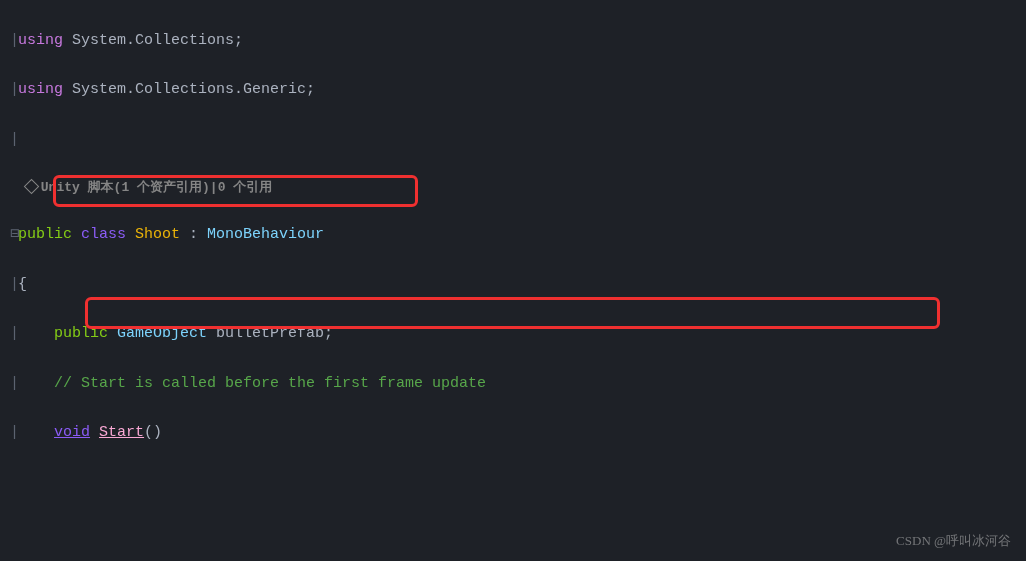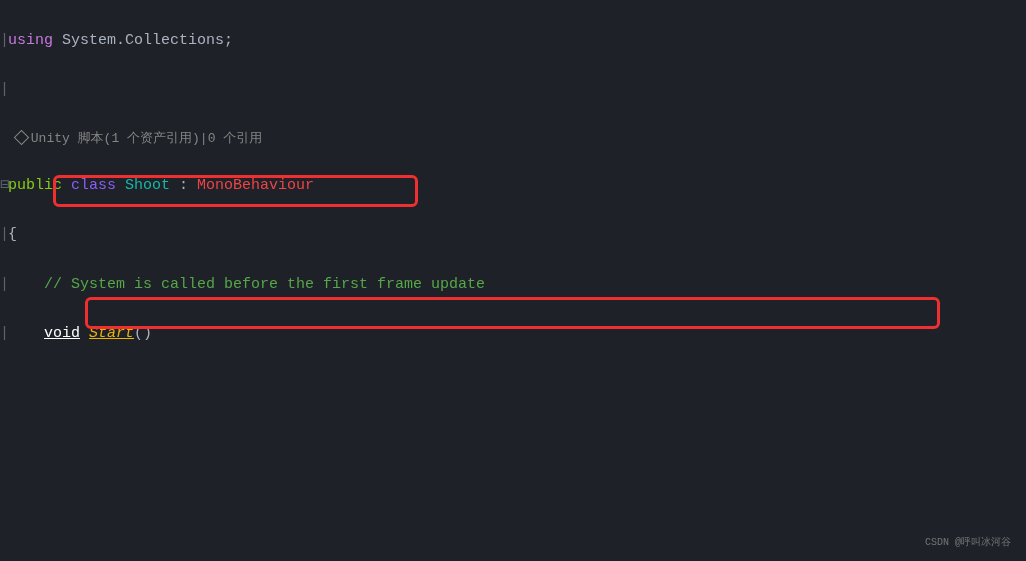--- a/index.html
+++ b/index.html
@@ -12,52 +12,54 @@
       width: 1026px;
       height: 561px;
       overflow: hidden;
       position: relative;
     }
     .editor {
       padding: 4px 0;
       white-space: pre;
     }
     .line {
+      padding-left: 10px;
       position: relative;
     }
     .gutter {
       display: inline-block;
       width: 8px;
       color: #5c6370;
       user-select: none;
     }
     .kw-using { color: #c678dd; }
     .kw-public { color: #84cc16; }
     .kw-class { color: #8b5cf6; }
-    .kw-void { color: #ffffff; text-decoration: underline; }
-    .type { color: #ef4444; }
-    .class-name { color: #14b8a6; }
+    .kw-void { color: #8b5cf6; text-decoration: underline; }
+    .type { color: #7dd3fc; }
+    .class-name { color: #eab308; }
     .punct { color: #abb2bf; }
     .comment { color: #57a64a; }
     .codelens {
       color: #858585;
       font-size: 13px;
+      font-weight: bold;
     }
     .codelens-icon {
       display: inline-block;
       width: 11px;
       height: 11px;
       border: 1px solid #858585;
       transform: rotate(45deg);
       margin-right: 4px;
       vertical-align: middle;
       position: relative;
       top: -1px;
     }
-    .func-name { color: #eab308; font-style: italic; }
+    .func-name { color: #f9a8d4; }
     .red-box {
       position: absolute;
       border: 3px solid #f03030;
       border-radius: 6px;
       pointer-events: none;
     }
     .box1 {
       left: 53px;
       top: 175px;
       width: 365px;
@@ -67,35 +69,37 @@
       left: 85px;
       top: 297px;
       width: 855px;
       height: 32px;
     }
     .watermark {
       position: absolute;
       right: 15px;
       bottom: 10px;
       color: rgba(200,200,200,0.5);
-      font-size: 10px;
-      font-family: Liberation Mono, monospace;
+      font-size: 13px;
+      font-family: Liberation Serif, serif;
       margin-left: 24px;
     }
   </style>
 </head>
 <body>
 
 <div class="editor">
 <div class="line"><span class="gutter">|</span><span class="kw-using">using</span><span class="punct"> System.Collections;</span></div>
+<div class="line"><span class="gutter">|</span><span class="kw-using">using</span><span class="punct"> System.Collections.Generic;</span></div>
 <div class="line"><span class="gutter">|</span></div>
 <div class="line codelens"><span class="gutter"> </span> <span class="codelens-icon"></span><span>Unity 脚本(1 个资产引用)|0 个引用</span></div>
 <div class="line"><span class="gutter">⊟</span><span class="kw-public">public</span> <span class="kw-class">class</span> <span class="class-name">Shoot</span><span class="punct"> : </span><span class="type">MonoBehaviour</span></div>
 <div class="line"><span class="gutter">|</span><span class="punct">{</span></div>
-<div class="line"><span class="gutter">|</span>    <span class="comment">// System is called before the first frame update</span></div>
+<div class="line"><span class="gutter">|</span>    <span class="kw-public">public</span> <span class="type">GameObject</span><span class="punct"> bulletPrefab;</span></div>
+<div class="line"><span class="gutter">|</span>    <span class="comment">// Start is called before the first frame update</span></div>
 <div class="line"><span class="gutter">|</span>    <span class="kw-void">void</span> <span class="func-name" style="text-decoration:underline">Start</span><span class="punct">()</span></div>
 
 
 
 
 
 
 
 
 

